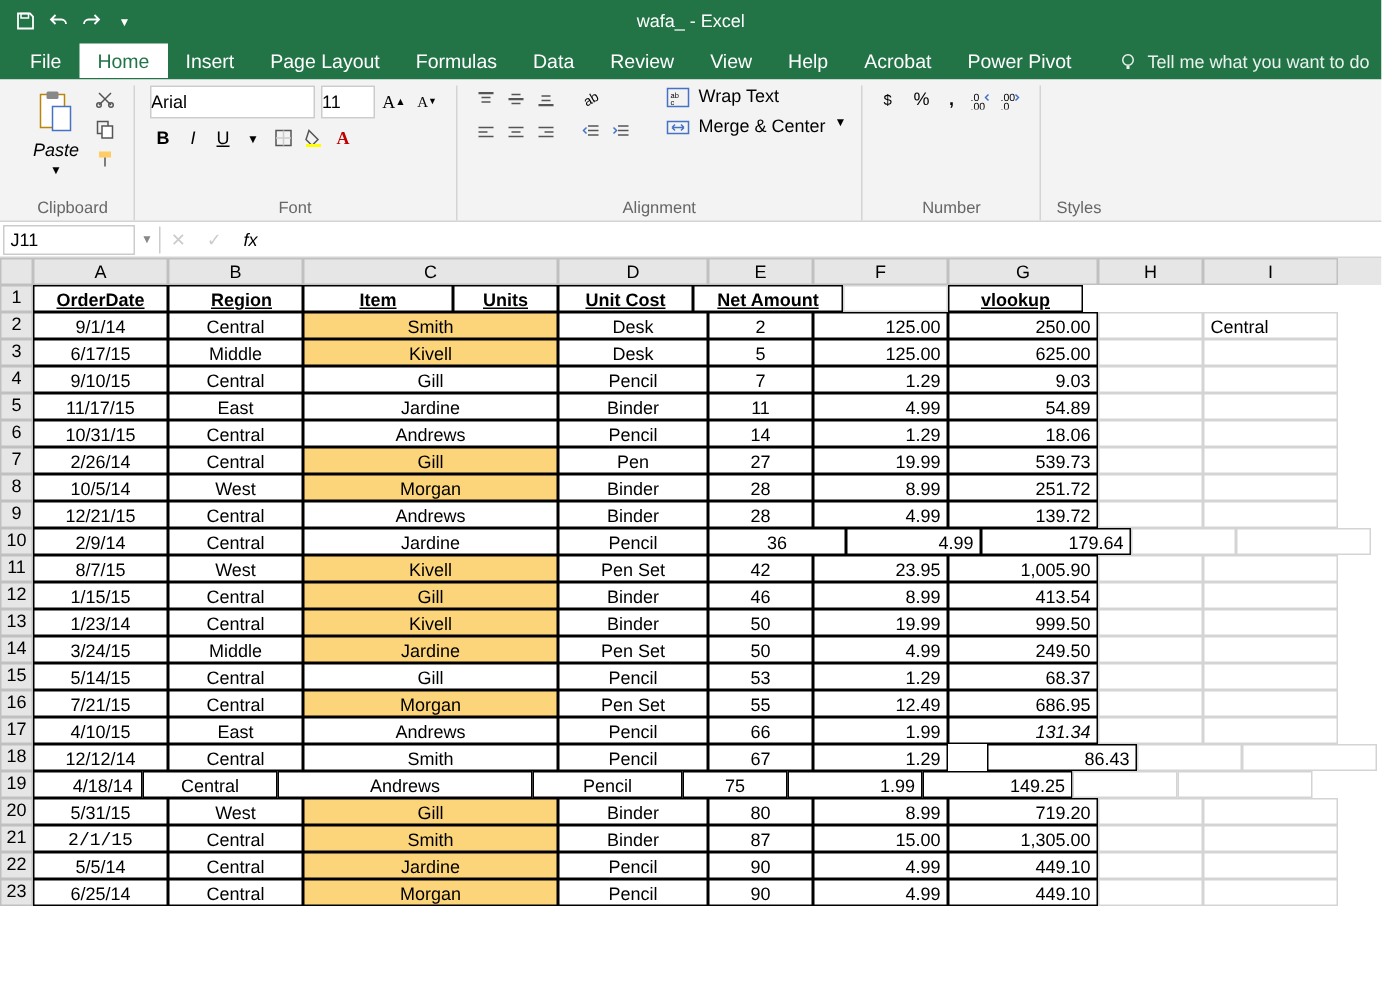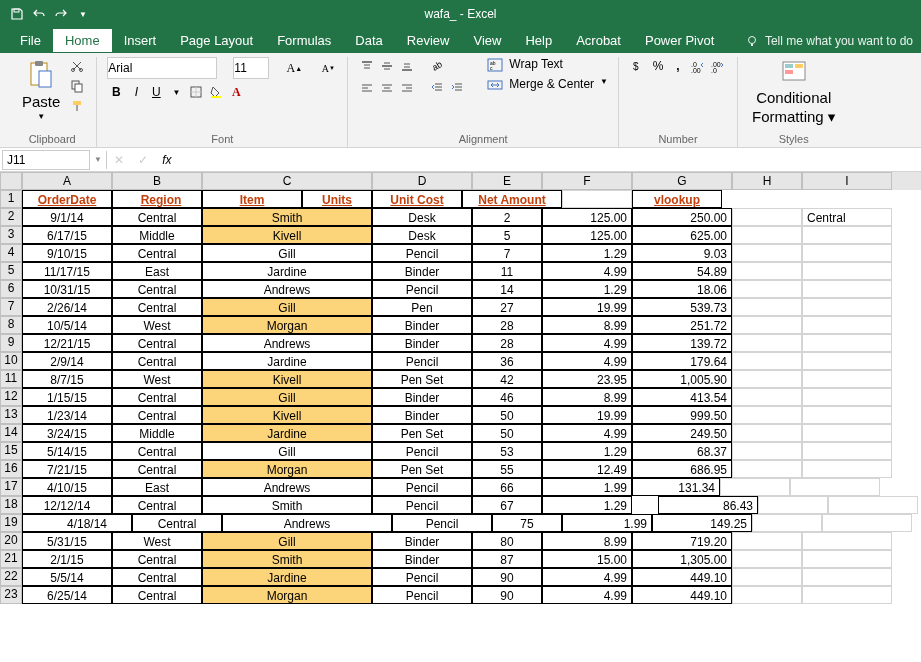--- a/index.html
+++ b/index.html
@@ -10,38 +10,38 @@
 .title-text { position: absolute; left: 50%; transform: translateX(-50%); font-size: 12px; }
 .menubar { background: #227447; height: 25px; display: flex; align-items: center; color: #fff; padding: 0 8px; }
 .menu-tab { padding: 4px 12px; cursor: pointer; font-size: 13px; }
 .menu-tab.active { background: #fff; color: #227447; }
 .tell-me { margin-left: auto; display: flex; align-items: center; gap: 6px; font-size: 12px; opacity: 0.9; }
 .ribbon { background: #f3f3f3; border-bottom: 1px solid #d4d4d4; height: 95px; display: flex; padding: 4px 8px 0; }
 .ribbon-group { border-right: 1px solid #d4d4d4; padding: 0 10px; display: flex; flex-direction: column; justify-content: space-between; }
 .group-content { display: flex; gap: 4px; align-items: flex-start; }
 .group-label { text-align: center; font-size: 11px; color: #666; padding-bottom: 2px; }
 .big-btn { display: flex; flex-direction: column; align-items: center; gap: 2px; cursor: pointer; padding: 2px 4px; }
-.big-btn-label { font-size: 15px; }
+.big-btn-label { font-size: 12px; font-style: italic; }
 .small-col { display: flex; flex-direction: column; gap: 2px; }
 .small-btn { width: 18px; height: 18px; cursor: pointer; display: flex; align-items: center; justify-content: center; }
 .font-select { font-size: 12px; height: 22px; border: 1px solid #ccc; }
-.font-row { display: flex; gap: 16px; align-items: center; margin-bottom: 4px; }
+.font-row { display: flex; gap: 4px; align-items: center; margin-bottom: 4px; }
 .btn-row { display: flex; gap: 2px; }
 .namebox-row { height: 24px; display: flex; align-items: center; border-bottom: 1px solid #d4d4d4; background: #fff; }
 .namebox { width: 88px; border: 1px solid #ccc; padding: 2px 4px; font-size: 12px; margin-left: 2px; }
 .fx-btn { width: 24px; text-align: center; cursor: pointer; }
 .formula-input { flex: 1; border: none; padding: 2px 4px; font-size: 12px; }
 .sheet { display: flex; flex-direction: column; }
 .col-headers { display: flex; background: #e6e6e6; }
 .row-header-spacer { width: 22px; border: 1px solid #c0c0c0; background: #e6e6e6; }
 .col-h { border: 1px solid #c0c0c0; text-align: center; font-size: 12px; background: #e6e6e6; padding: 1px 0; }
 .data-row { display: flex; }
 .row-h { width: 22px; border: 1px solid #c0c0c0; text-align: center; font-size: 12px; background: #e6e6e6; padding: 0; }
 .cell { border: 1px solid #000; font-size: 12px; font-family: Arial, sans-serif; padding: 1px 4px; height: 18px; line-height: 16px; overflow: hidden; white-space: nowrap; }
-.header-cell { color: #c2410c; font-weight: bold; text-align: center; text-decoration: underline; }
+.header-cell { color: #000000; font-weight: bold; text-align: center; text-decoration: underline; }
 .hl { background: #fcd47a; text-align: center; }
 .c-center { text-align: center; }
 .c-right { text-align: right; }
 .cell.blank { border: 1px solid #d4d4d4; }
 </style>
 </head>
 <body>
 
 <div class="titlebar">
   <div class="qat">
@@ -286,30 +286,20 @@
               <path d="M11 4l2 2-2 2" stroke="#4472c4" fill="none"></path>
             </svg>
           </div>
       </div>
     </div>
     <div class="group-label">Number</div>
   </div>
 
   <div class="ribbon-group" style="border-right:none">
     <div class="group-content">
-      <div class="big-btn">
-        <svg width="28" height="28" viewBox="0 0 28 28">
-            <rect x="3" y="3" width="22" height="18" fill="#fff" stroke="#888"></rect>
-            <rect x="5" y="5" width="8" height="4" fill="#9cc"></rect>
-            <rect x="15" y="5" width="8" height="4" fill="#fc6"></rect>
-            <rect x="5" y="11" width="8" height="4" fill="#f99"></rect>
-          </svg>
-        <span class="big-btn-label">Conditional</span>
-        <span class="big-btn-label"><span>Formatting</span> ▾</span>
-      </div>
     </div>
     <div class="group-label">Styles</div>
   </div>
 </div>
 
 <div class="namebox-row">
   <input class="namebox" value="J11" style="">
   <span style="font-size:8px;color:#888;margin:0 4px">▼</span>
   <span style="width:1px;background:#ccc;height:18px"></span>
   <div class="fx-btn" style="color:#ccc">✕</div>
@@ -438,21 +428,21 @@
         <div class="cell c-right" style="width: 100px;">139.72</div>
         <div class="cell blank" style="width: 70px;"></div>
         <div class="cell blank" style="width: 90px;"></div>
       </div>
       <div class="data-row">
         <div class="row-h">10</div>
         <div class="cell c-center" style="width: 90px;">2/9/14</div>
         <div class="cell c-center" style="width: 90px;">Central</div>
         <div class="cell c-center" style="width: 170px;">Jardine</div>
         <div class="cell c-center" style="width: 100px;">Pencil</div>
-        <div class="cell c-center" style="width: 70px;">36</div>
+        <div class="cell c-center" style="width: 92px;">36</div>
         <div class="cell c-right" style="width: 90px;">4.99</div>
         <div class="cell c-right" style="width: 100px;">179.64</div>
         <div class="cell blank" style="width: 70px;"></div>
         <div class="cell blank" style="width: 90px;"></div>
       </div>
       <div class="data-row">
         <div class="row-h">11</div>
         <div class="cell c-center" style="width: 90px;">8/7/15</div>
         <div class="cell c-center" style="width: 90px;">West</div>
         <div class="cell c-center hl" style="width: 170px;">Kivell</div>
@@ -524,39 +514,39 @@
         <div class="cell blank" style="width: 90px;"></div>
       </div>
       <div class="data-row">
         <div class="row-h">17</div>
         <div class="cell c-center" style="width: 90px;">4/10/15</div>
         <div class="cell c-center" style="width: 90px;">East</div>
         <div class="cell c-center" style="width: 170px;">Andrews</div>
         <div class="cell c-center" style="width: 100px;">Pencil</div>
         <div class="cell c-center" style="width: 70px;">66</div>
         <div class="cell c-right" style="width: 90px;">1.99</div>
-        <div class="cell c-right" style="width: 88px;">131.34</div>
+        <div class="cell c-right" style="width: 100px; font-style: italic;">131.34</div>
         <div class="cell blank" style="width: 70px;"></div>
         <div class="cell blank" style="width: 90px;"></div>
       </div>
       <div class="data-row">
         <div class="row-h">18</div>
         <div class="cell c-center" style="width: 90px;">12/12/14</div>
         <div class="cell c-center" style="width: 90px;">Central</div>
         <div class="cell c-center" style="width: 170px;">Smith</div>
         <div class="cell c-center" style="width: 100px;">Pencil</div>
         <div class="cell c-center" style="width: 70px;">67</div>
         <div class="cell c-right" style="width: 90px;">1.29</div>
         <div class="cell c-right" style="width: 100px; margin-left: 26px;">86.43</div>
         <div class="cell blank" style="width: 70px;"></div>
         <div class="cell blank" style="width: 90px;"></div>
       </div>
       <div class="data-row">
         <div class="row-h">19</div>
-        <div class="cell c-center" style="width: 110px; padding-left: 24px;">4/18/14</div>
+        <div class="cell c-center" style="width: 73px; padding-left: 24px;">4/18/14</div>
         <div class="cell c-center" style="width: 90px;">Central</div>
         <div class="cell c-center" style="width: 170px;">Andrews</div>
         <div class="cell c-center" style="width: 100px;">Pencil</div>
         <div class="cell c-center" style="width: 70px;">75</div>
         <div class="cell c-right" style="width: 90px;">1.99</div>
         <div class="cell c-right" style="width: 100px;">149.25</div>
         <div class="cell blank" style="width: 70px;"></div>
         <div class="cell blank" style="width: 90px;"></div>
       </div>
       <div class="data-row">
@@ -566,21 +556,21 @@
         <div class="cell c-center hl" style="width: 170px;">Gill</div>
         <div class="cell c-center" style="width: 100px;">Binder</div>
         <div class="cell c-center" style="width: 70px;">80</div>
         <div class="cell c-right" style="width: 90px;">8.99</div>
         <div class="cell c-right" style="width: 100px;">719.20</div>
         <div class="cell blank" style="width: 70px;"></div>
         <div class="cell blank" style="width: 90px;"></div>
       </div>
       <div class="data-row">
         <div class="row-h">21</div>
-        <div class="cell c-center" style="width: 90px;">2/1/15</div>
+        <div class="cell c-center" style="width: 90px; font-family: Liberation Mono, monospace;">2/1/15</div>
         <div class="cell c-center" style="width: 90px;">Central</div>
         <div class="cell c-center hl" style="width: 170px;">Smith</div>
         <div class="cell c-center" style="width: 100px;">Binder</div>
         <div class="cell c-center" style="width: 70px;">87</div>
         <div class="cell c-right" style="width: 90px;">15.00</div>
         <div class="cell c-right" style="width: 100px;">1,305.00</div>
         <div class="cell blank" style="width: 70px;"></div>
         <div class="cell blank" style="width: 90px;"></div>
       </div>
       <div class="data-row">

